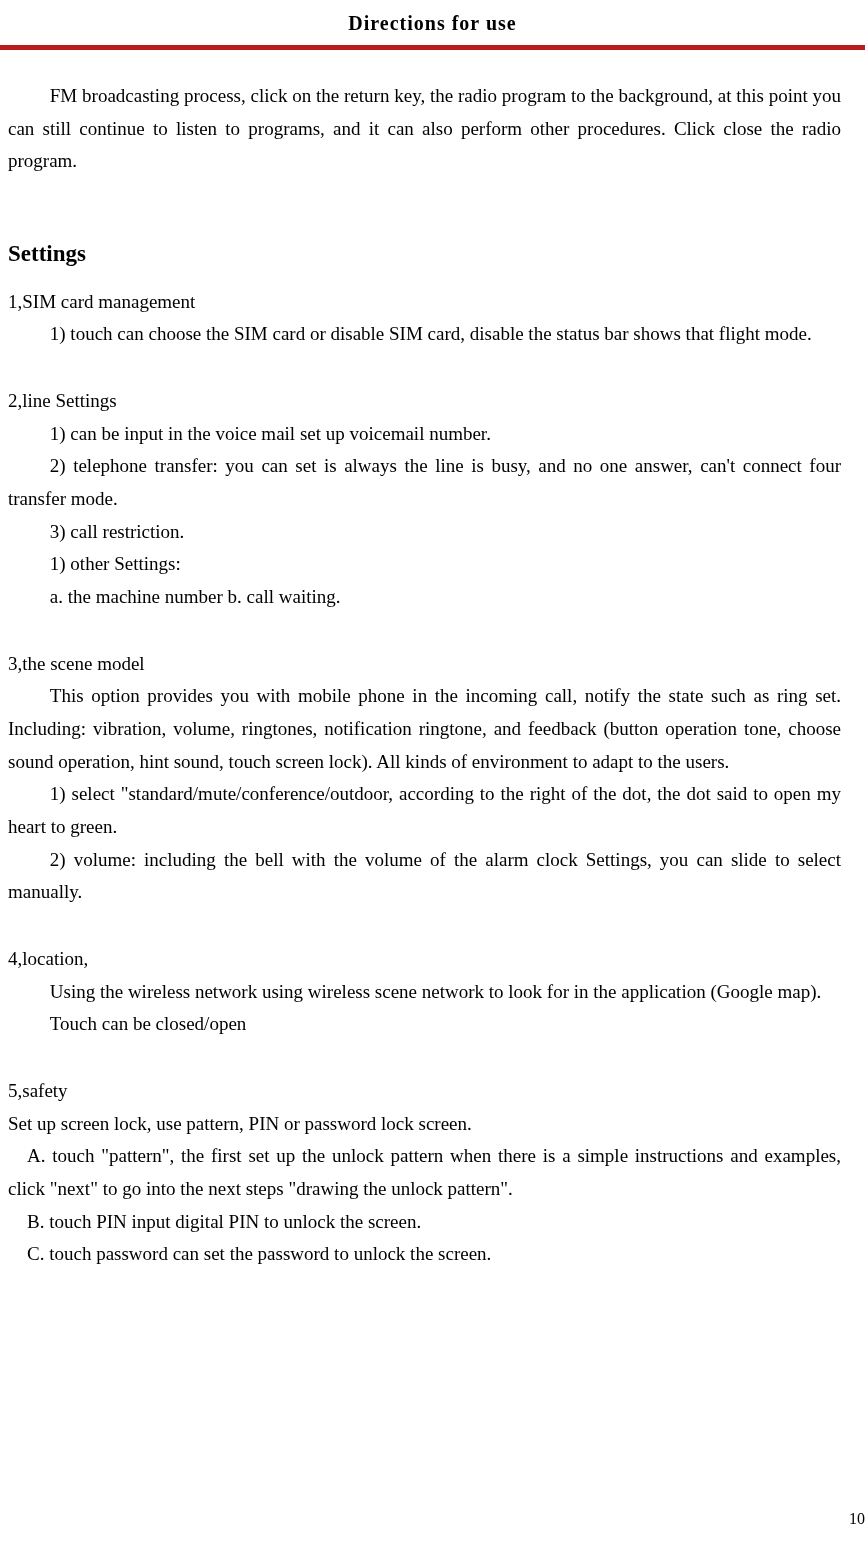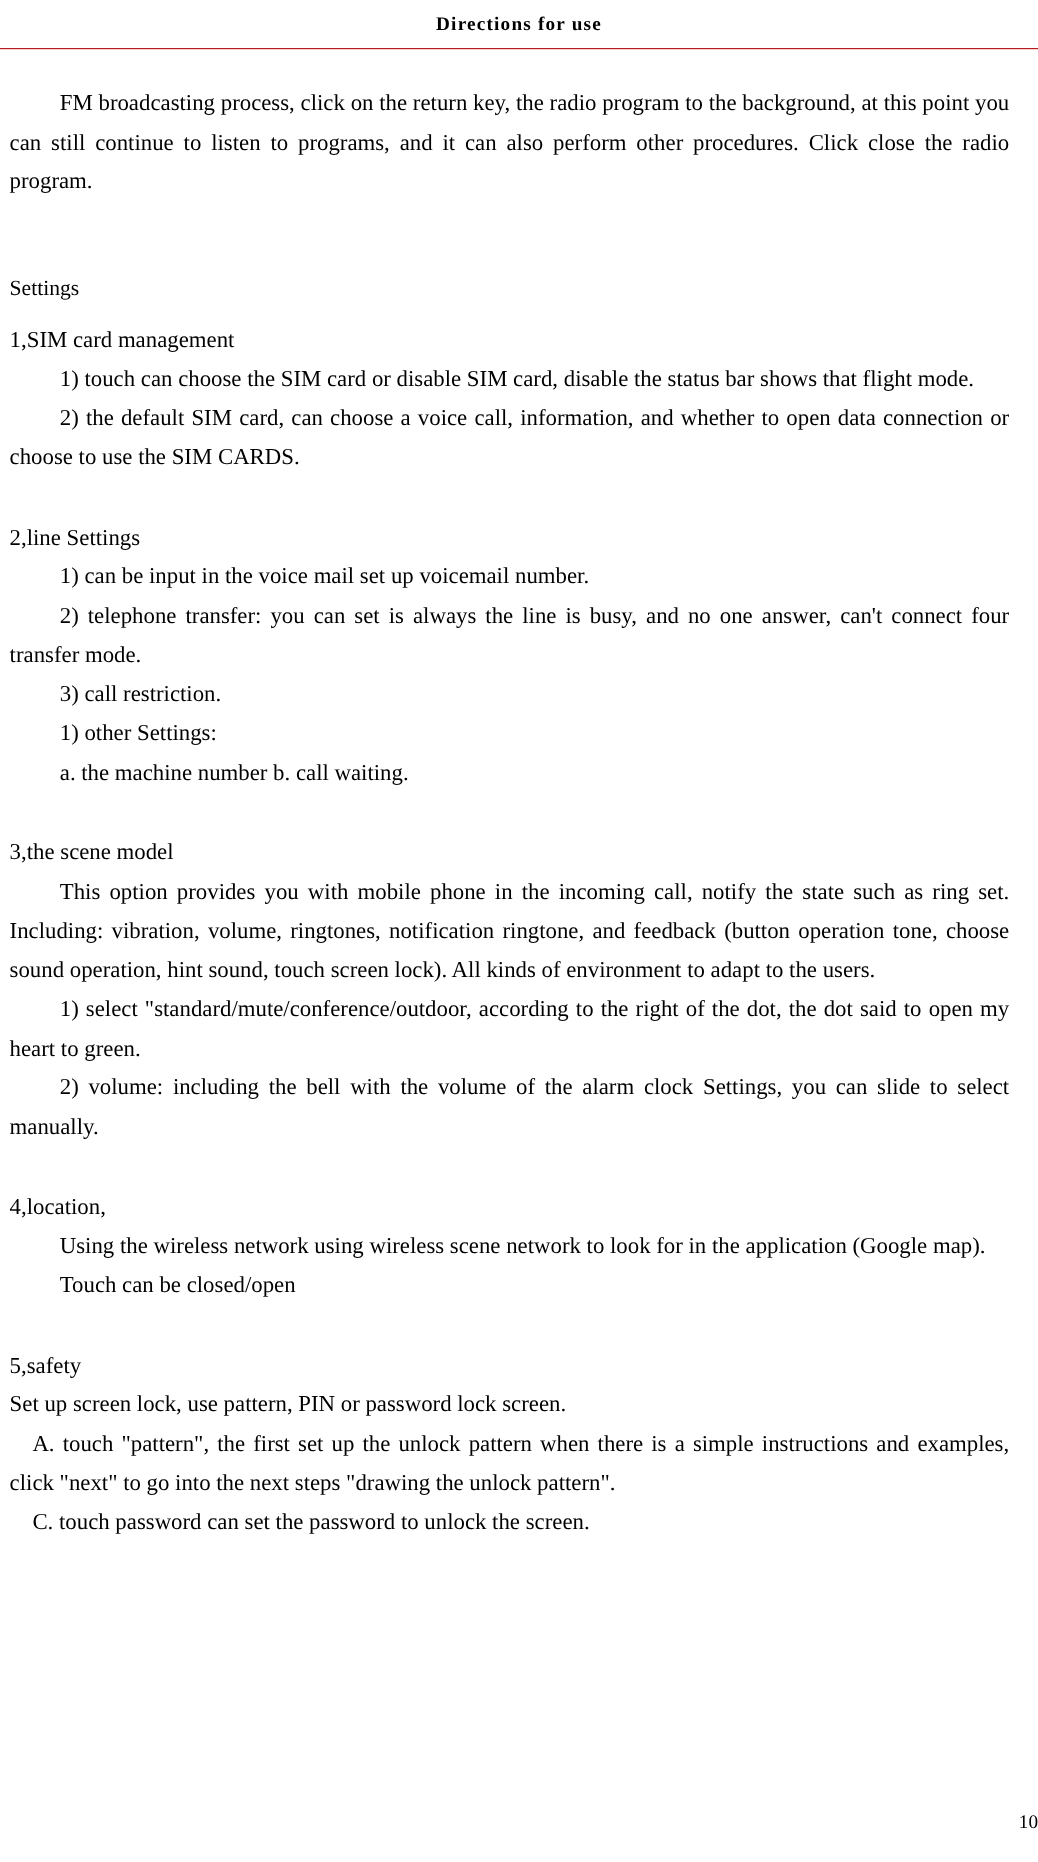--- a/index.html
+++ b/index.html
@@ -11,40 +11,40 @@
       width: 865px;
       height: 1552px;
       background: #ffffff;
       font-family: "SimSun", "NSimSun", serif;
       color: #000000;
       position: relative;
     }
     .header {
       text-align: center;
       padding: 12px 0 10px 0;
-      border-bottom: 1px solid #b91c1c;
+      border-bottom: 5px solid #b91c1c;
       font-weight: bold;
-      font-size: 16px;
+      font-size: 20px;
       letter-spacing: 1px;
     }
     .content {
       padding: 30px 24px 0 8px;
       font-size: 19px;
       line-height: 1.72;
       text-align: justify;
     }
     .para {
       margin-bottom: 0;
     }
     .indent {
       text-indent: 2.2em;
     }
     .section-title {
-      font-weight: normal;
-      font-size: 18px;
+      font-weight: bold;
+      font-size: 23px;
       margin-top: 28px;
       margin-bottom: 0;
     }
     .item-title {
       margin-top: 12px;
     }
     .sub-indent {
       text-indent: 2.2em;
     }
     .no-indent {
@@ -78,21 +78,20 @@
 <div class="content">
 
   <div class="para indent">FM broadcasting process, click on the return key, the radio program to the background, at this point you can still continue to listen to programs, and it can also perform other procedures. Click close the radio program.</div>
 
   <div class="spacer"></div>
 
   <div class="section-title no-indent">Settings</div>
 
   <div class="para no-indent item-title">1,SIM card management</div>
   <div class="para sub-indent">1) touch can choose the SIM card or disable SIM card, disable the status bar shows that flight mode.</div>
-  <div class="para sub-indent">2) the default SIM card, can choose a voice call, information, and whether to open data connection or choose to use the SIM CARDS.</div>
 
   <div class="spacer-sm"></div>
 
   <div class="para no-indent item-title">2,line Settings</div>
   <div class="para sub-indent">1) can be input in the voice mail set up voicemail number.</div>
   <div class="para sub-indent">2) telephone transfer: you can set is always the line is busy, and no one answer, can't connect four transfer mode.</div>
   <div class="para sub-indent">3) call restriction.</div>
   <div class="para sub-indent">1) other Settings:</div>
   <div class="para sub-indent">a. the machine number b. call waiting.</div>
 
@@ -107,17 +106,18 @@
 
   <div class="para no-indent item-title">4,location,</div>
   <div class="para sub-indent">Using the wireless network using wireless scene network to look for in the application (Google map).</div>
   <div class="para sub-indent">Touch can be closed/open</div>
 
   <div class="spacer-sm"></div>
 
   <div class="para no-indent item-title">5,safety</div>
   <div class="para no-indent">Set up screen lock, use pattern, PIN or password lock screen.</div>
   <div class="para small-indent">A. touch "pattern", the first set up the unlock pattern when there is a simple instructions and examples, click "next" to go into the next steps "drawing the unlock pattern".</div>
+  <div class="para small-indent">B. touch PIN input digital PIN to unlock the screen.</div>
   <div class="para small-indent">C. touch password can set the password to unlock the screen.</div>
 
 </div>
 
 <div class="page-number">10</div>
 
 </body></html>

